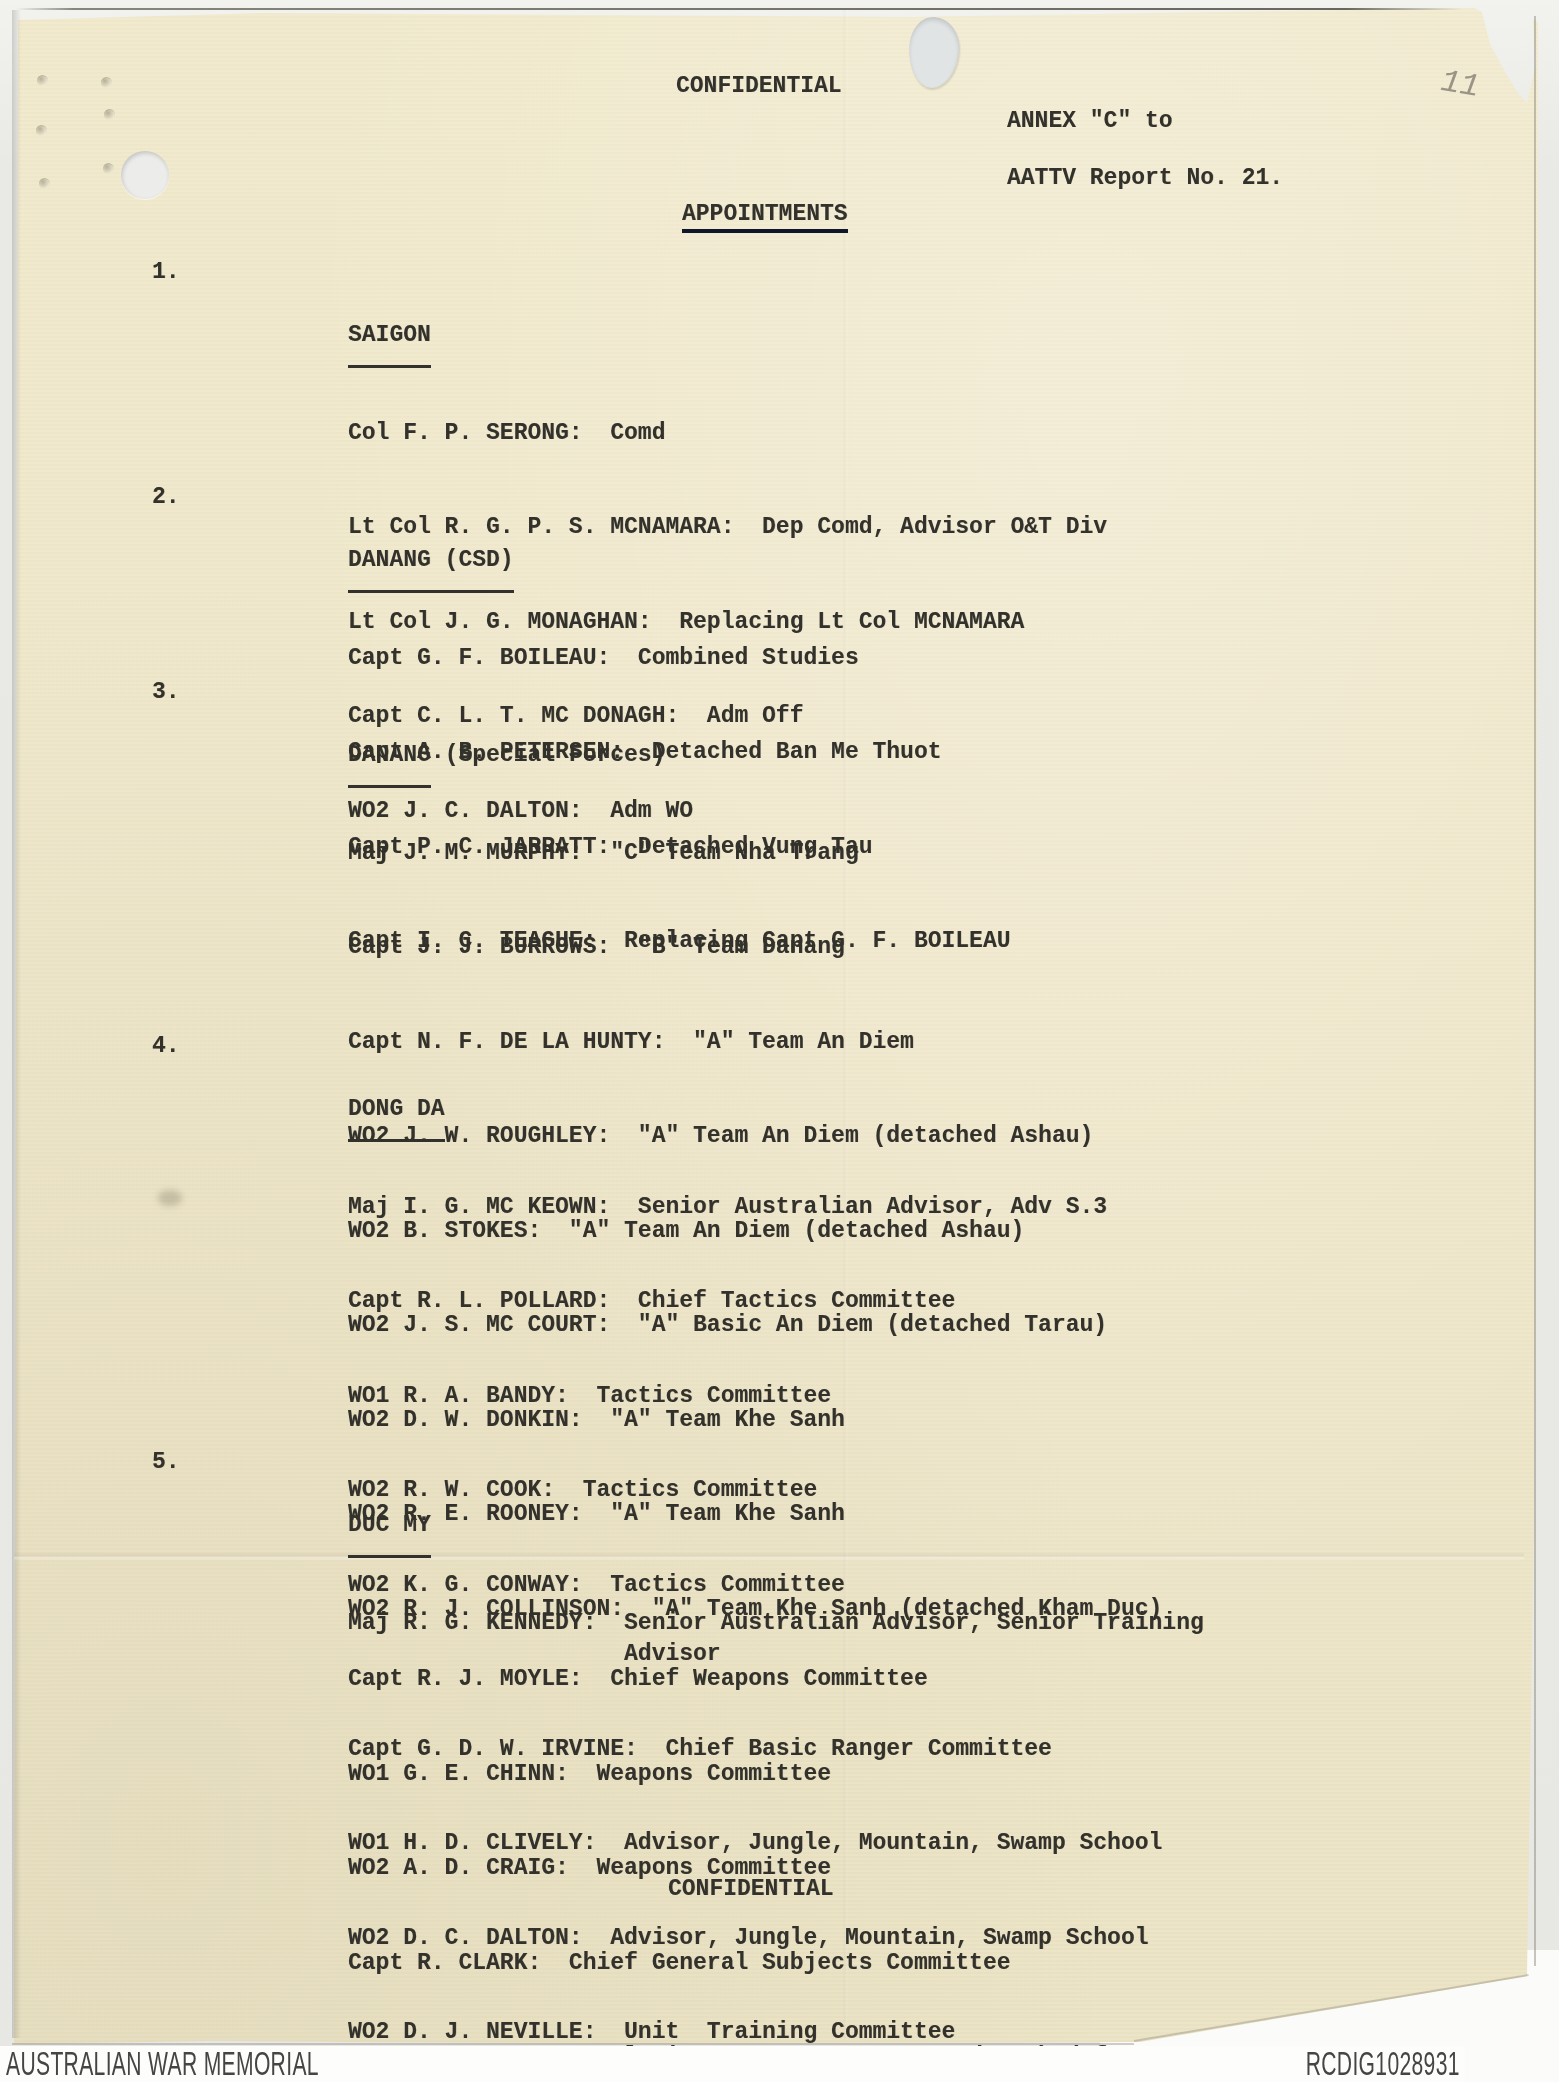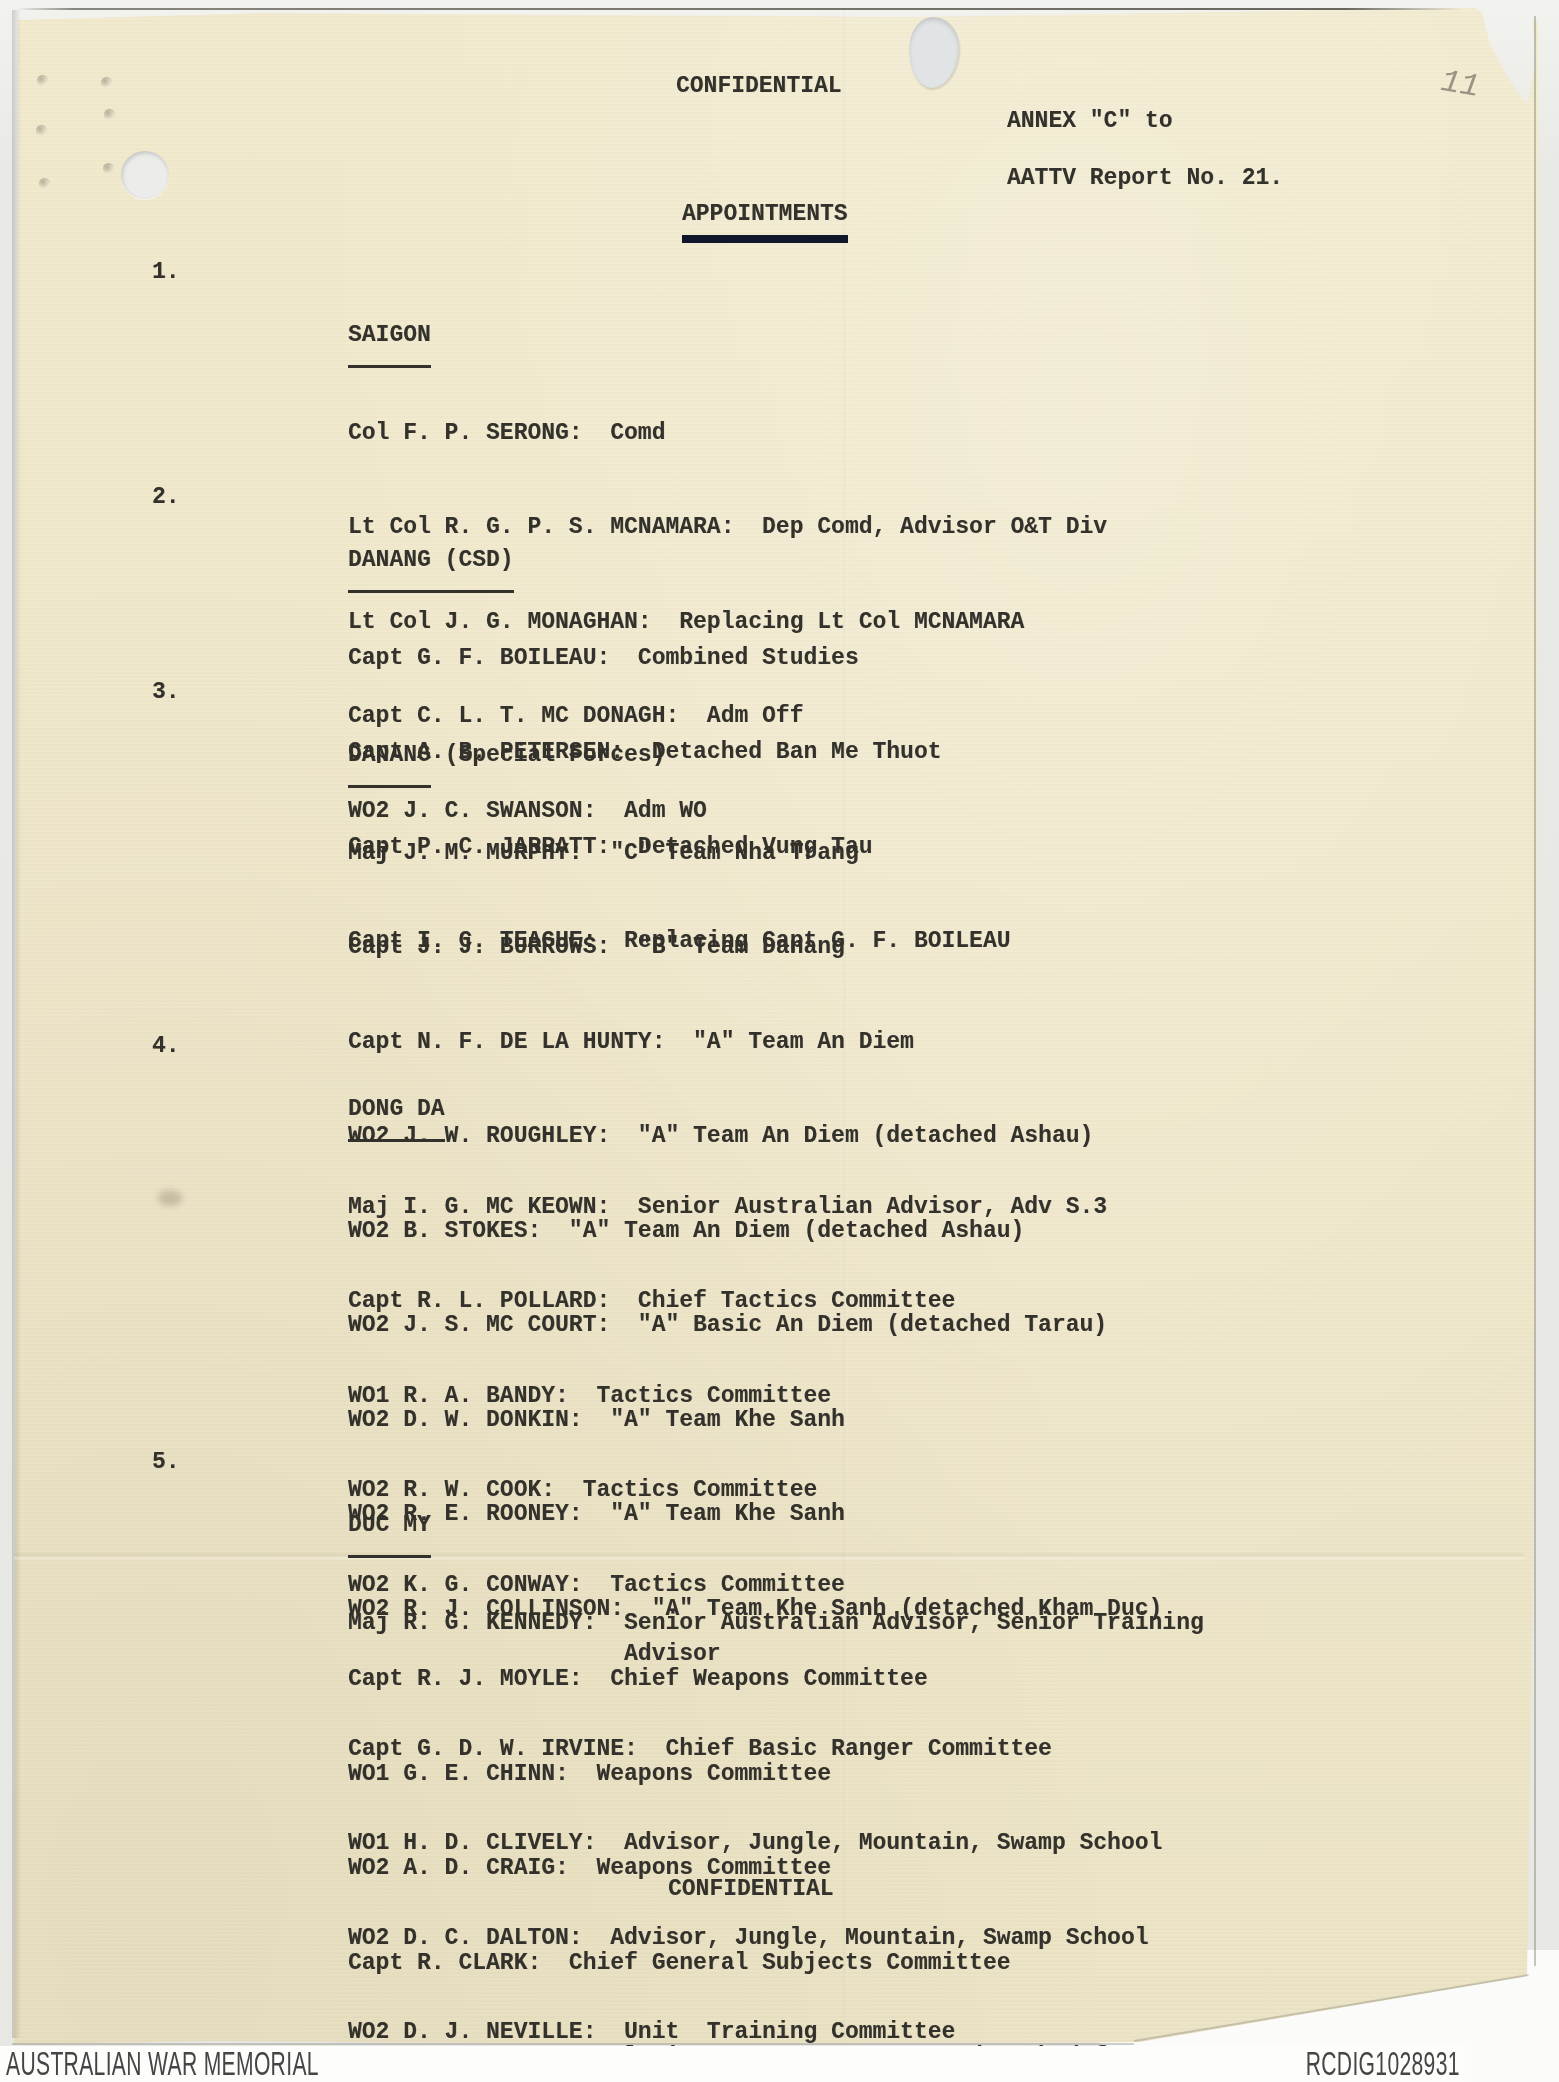--- a/index.html
+++ b/index.html
@@ -66,21 +66,21 @@
   
   .tw{
     position:absolute;z-index:3;
     font-family:"Liberation Mono","DejaVu Sans Mono",monospace;
     font-size:23px;line-height:31.5px;
     color:#33312b;white-space:pre;
     text-shadow:0.4px 0.4px 0 rgba(51,49,43,0.30);
     font-weight:bold;
   }
   .u{border-bottom:3px solid #33312b;padding-bottom:17px;}
-  .u-heavy{border-bottom:8px solid #0f172a;padding-bottom:8px;}
+  .u-heavy{border-bottom:4px solid #0f172a;padding-bottom:2px;}
   .section{position:absolute;left:152px;display:flex;z-index:3;}
   .sec-num{width:196px;}
   .sec-heading{margin-bottom:3px;}
   
   .awm-bar{
     position:absolute;left:0;top:2046px;width:1465px;height:36px;z-index:4;
     background:#fdfdfc;
   }
   .awm-text{
     position:absolute;top:50%;
@@ -125,21 +125,21 @@
 <div class="tw" style="left:682px;top:199px;"><span class="u-heavy">APPOINTMENTS</span></div>
 
 <div class="section tw" style="top:257px;">
   <div class="sec-num">1.</div>
   <div class="sec-body">
     <div class="sec-heading"><span class="u">SAIGON</span><span></span></div>
     <div class="entry">Col F. P. SERONG:  Comd</div>
     <div class="entry">Lt Col R. G. P. S. MCNAMARA:  Dep Comd, Advisor O&amp;T Div</div>
     <div class="entry">Lt Col J. G. MONAGHAN:  Replacing Lt Col MCNAMARA</div>
     <div class="entry">Capt C. L. T. MC DONAGH:  Adm Off</div>
-    <div class="entry">WO2 J. C. SWANSON:  Adm WO</div>
+    <div class="entry">WO2 J. C. DALTON:  Adm WO</div>
   </div>
 </div>
 
 <div class="section tw" style="top:482px;">
   <div class="sec-num">2.</div>
   <div class="sec-body">
     <div class="sec-heading"><span class="u">DANANG (CSD)</span><span></span></div>
     <div class="entry">Capt G. F. BOILEAU:  Combined Studies</div>
     <div class="entry">Capt A. B. PETERSEN:  Detached Ban Me Thuot</div>
     <div class="entry">Capt P. C. JARRATT:  Detached Vung Tau</div>

